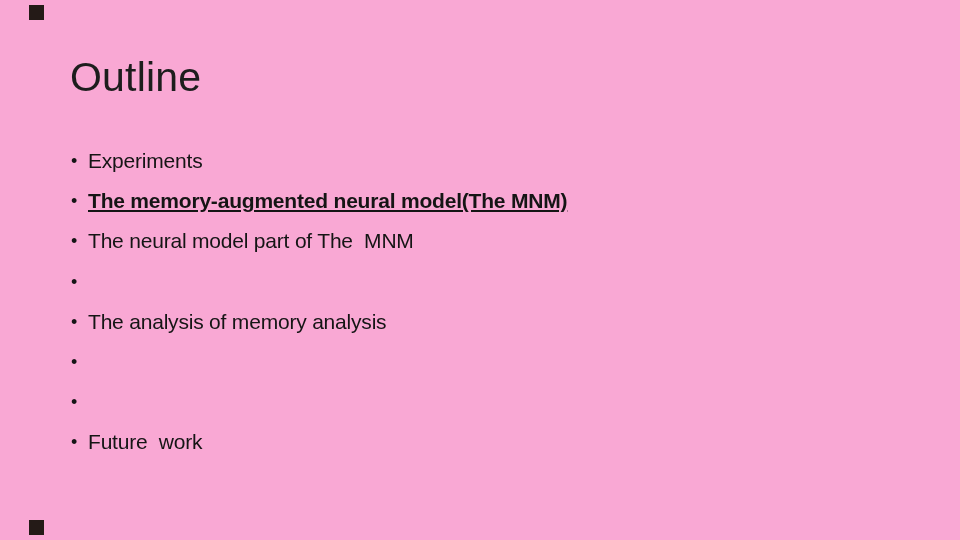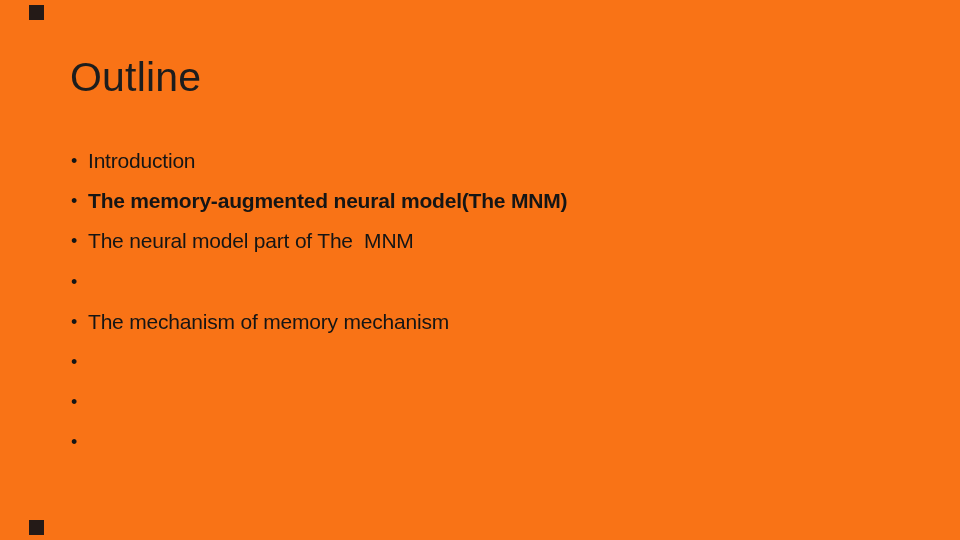--- a/index.html
+++ b/index.html
@@ -4,21 +4,21 @@
 <style>
   html, body {
     margin: 0;
     padding: 0;
     background: #ffffff;
   }
   .slide {
     position: relative;
     width: 960px;
     height: 540px;
-    background: #f97316;
+    background: #f9a8d4;
     overflow: hidden;
     font-family: "Liberation Sans", sans-serif;
   }
   .corner {
     position: absolute;
     left: 29px;
     width: 15px;
     height: 15px;
     background: #241a17;
   }
@@ -56,57 +56,59 @@
     font-size: 18px;
     line-height: 1;
     color: #151515;
   }
   .txt {
     white-space: pre-wrap;
     letter-spacing: -0.2px;
   }
   .txt.bold {
     font-weight: 700;
+    text-decoration: underline;
   }
 </style>
 </head>
 <body>
 
 <div class="slide">
 
   <div class="corner corner-top" style="background: rgb(36, 26, 23);"></div>
 
   <div class="corner corner-bottom" style="background: rgb(36, 26, 23);"></div>
 
   <h1 class="title">Outline</h1>
 
   <ul class="bullet-list">
     <li>
       <span class="dot">•</span>
-      <span class="txt">Introduction</span>
+      <span class="txt">Experiments</span>
     </li>
     <li>
       <span class="dot">•</span>
       <span class="txt bold">The memory-augmented neural model(The MNM)</span>
     </li>
     <li>
       <span class="dot">•</span>
       <span class="txt">The neural model part of The  MNM</span>
     </li>
     <li>
       <span class="dot">•</span>
     </li>
     <li>
       <span class="dot">•</span>
-      <span class="txt">The mechanism of memory mechanism</span>
+      <span class="txt">The analysis of memory analysis</span>
     </li>
     <li>
       <span class="dot">•</span>
     </li>
     <li>
       <span class="dot">•</span>
     </li>
     <li>
       <span class="dot">•</span>
+      <span class="txt">Future  work</span>
     </li>
   </ul>
 
 </div>
 
 </body></html>

